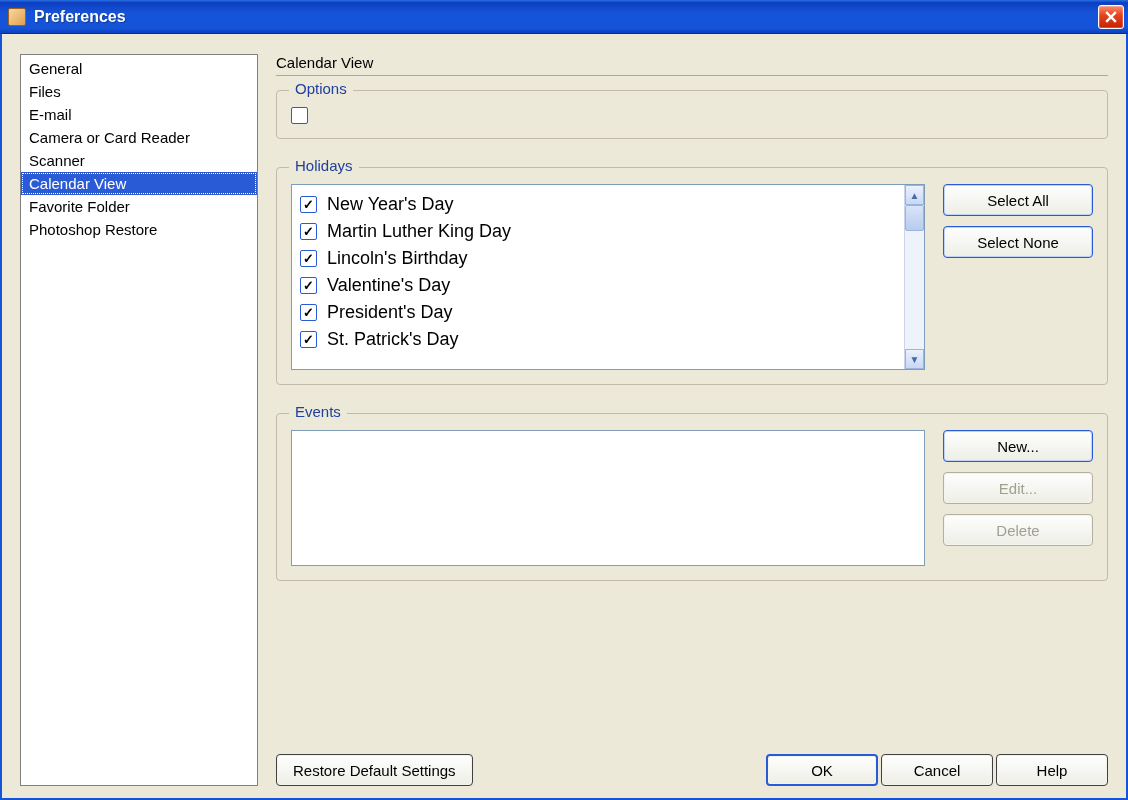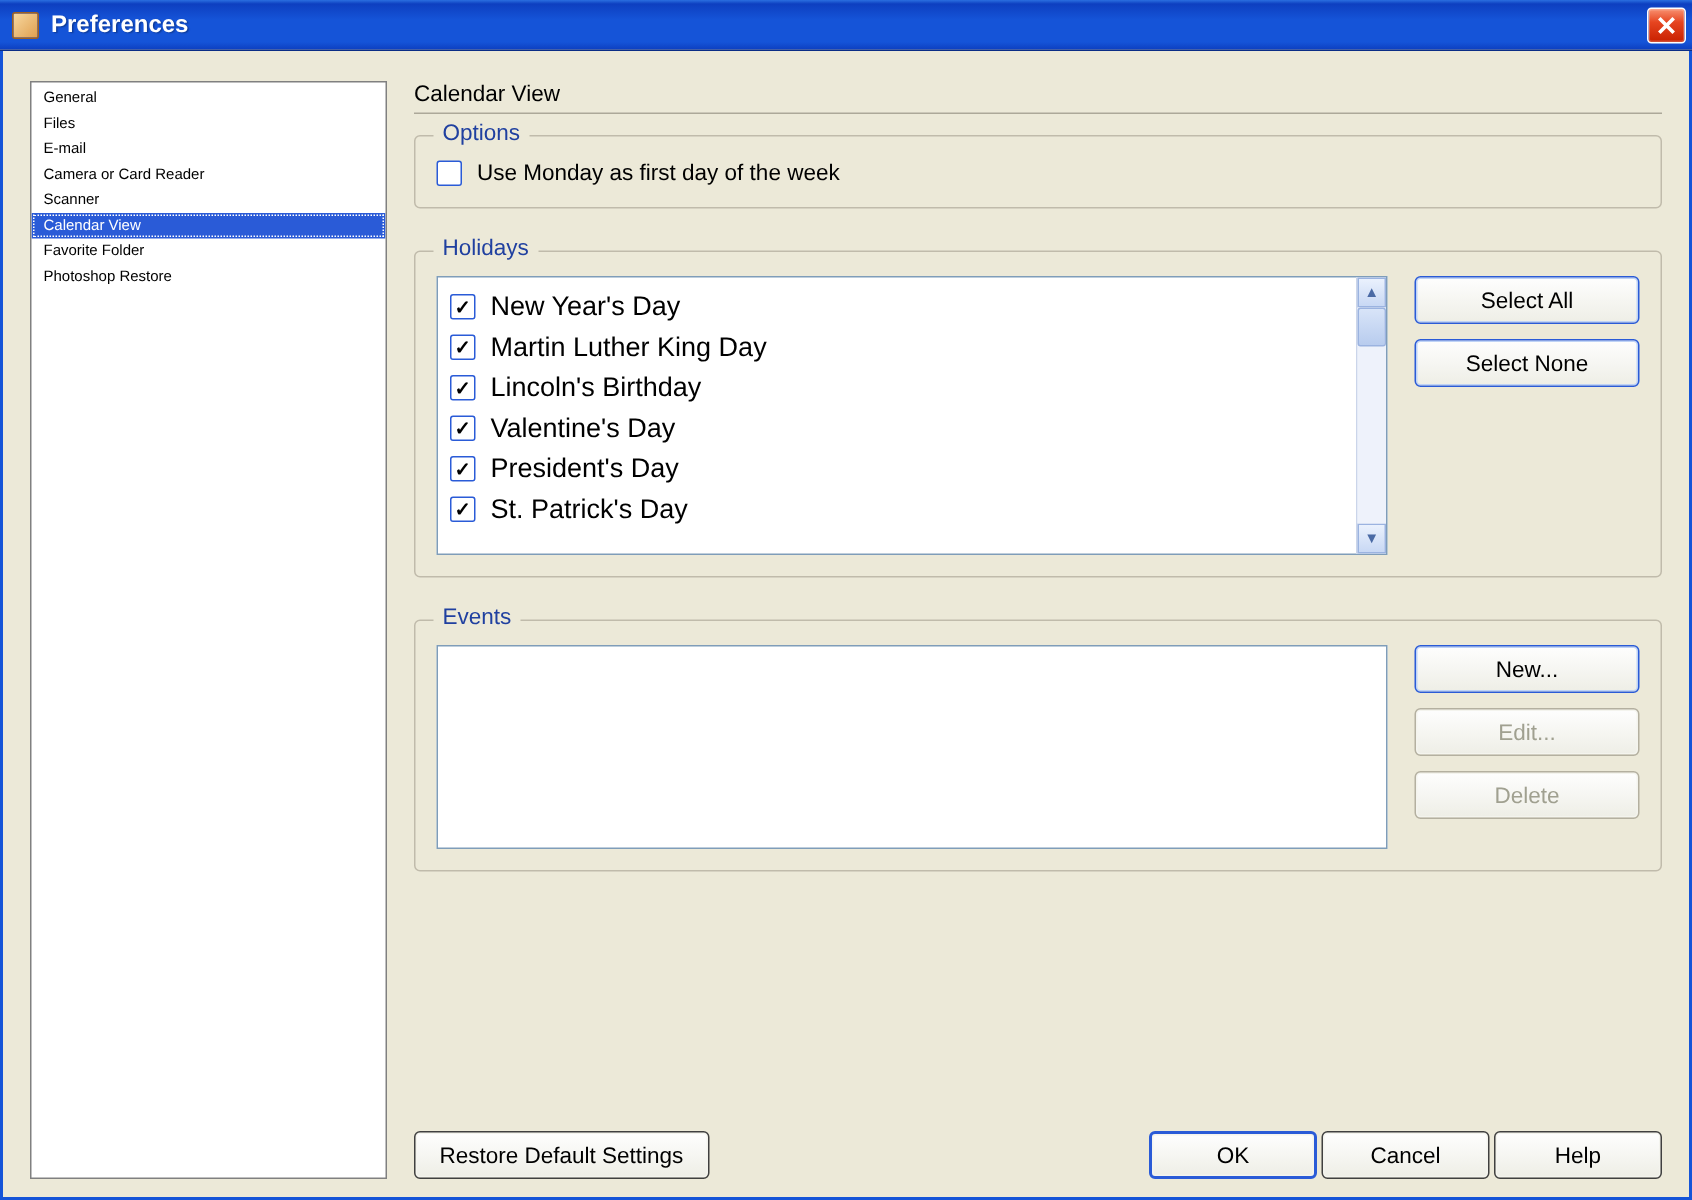--- a/index.html
+++ b/index.html
@@ -60,21 +60,21 @@
   .sidebar {
     width: 238px;
     background: #fff;
     border: 1px solid #808080;
     box-shadow: inset 1px 1px 0 #fff;
     padding: 2px 0;
     overflow: hidden;
   }
   .sidebar-item {
     padding: 3px 8px;
-    font-size: 10px;
+    font-size: 15px;
     color: #000;
     cursor: default;
     white-space: nowrap;
   }
   .sidebar-item.selected {
     background: #2a5bd7;
     color: #fff;
     outline: 1px dotted #fff;
     outline-offset: -2px;
   }
@@ -250,21 +250,20 @@
       <div class="sidebar-item">Photoshop Restore</div>
     </div>
 
   <div class="main">
     <div class="section-title">Calendar View</div>
 
     <div class="groupbox">
       <div class="groupbox-legend">Options</div>
       <div class="checkbox-row">
         <span class="cb" id="monday-cb"></span>
-        <span>Use Monday as first day of the week</span>
       </div>
     </div>
 
     <div class="groupbox">
       <div class="groupbox-legend">Holidays</div>
       <div class="holidays-body">
         <div class="holiday-list">
           <div class="holiday-items" id="holiday-items">
               <div class="holiday-item">
                 <span class="cb checked"></span>

